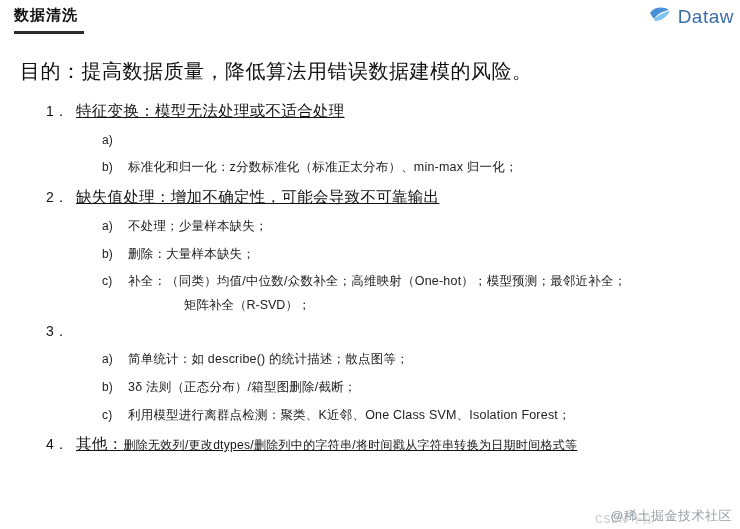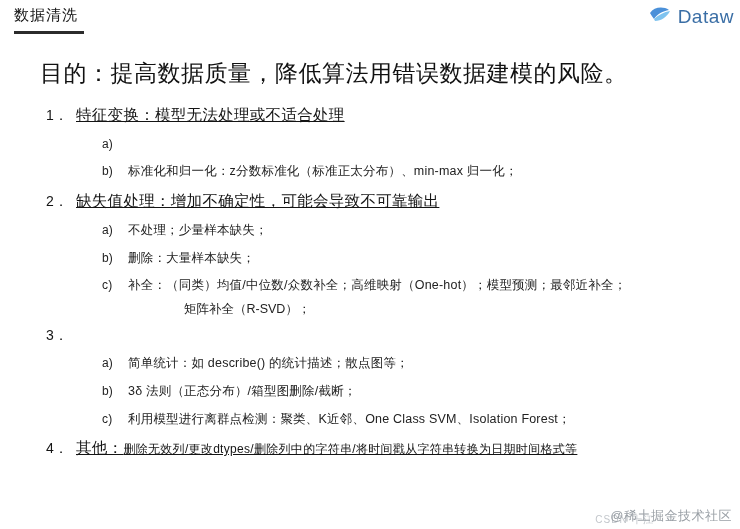--- a/index.html
+++ b/index.html
@@ -24,21 +24,21 @@
   
   .header {
     position: relative;
     height: 46px;
   }
   .slide-title {
     position: absolute;
     left: 14px;
     top: 6px;
     font-size: 15px;
-    font-weight: normal;
+    font-weight: bold;
     letter-spacing: 1px;
     color: #111111;
   }
   .title-underline {
     position: absolute;
     left: 14px;
     top: 31px;
     width: 70px;
     height: 3px;
     background: #2b2b2b;
@@ -63,22 +63,22 @@
     font-family: "Liberation Sans", sans-serif;
   }
   
   .content {
     position: absolute;
     left: 0;
     top: 46px;
     width: 740px;
   }
   .purpose {
-    margin: 12px 0 0 40px;
-    font-size: 23px;
+    margin: 12px 0 0 20px;
+    font-size: 20px;
     color: #111111;
     letter-spacing: 0.5px;
   }
   ol.level1 {
     list-style: none;
     margin: 14px 0 0 0;
     padding: 0 0 0 46px;
   }
   ol.level1 > li {
     margin-bottom: 4px;

